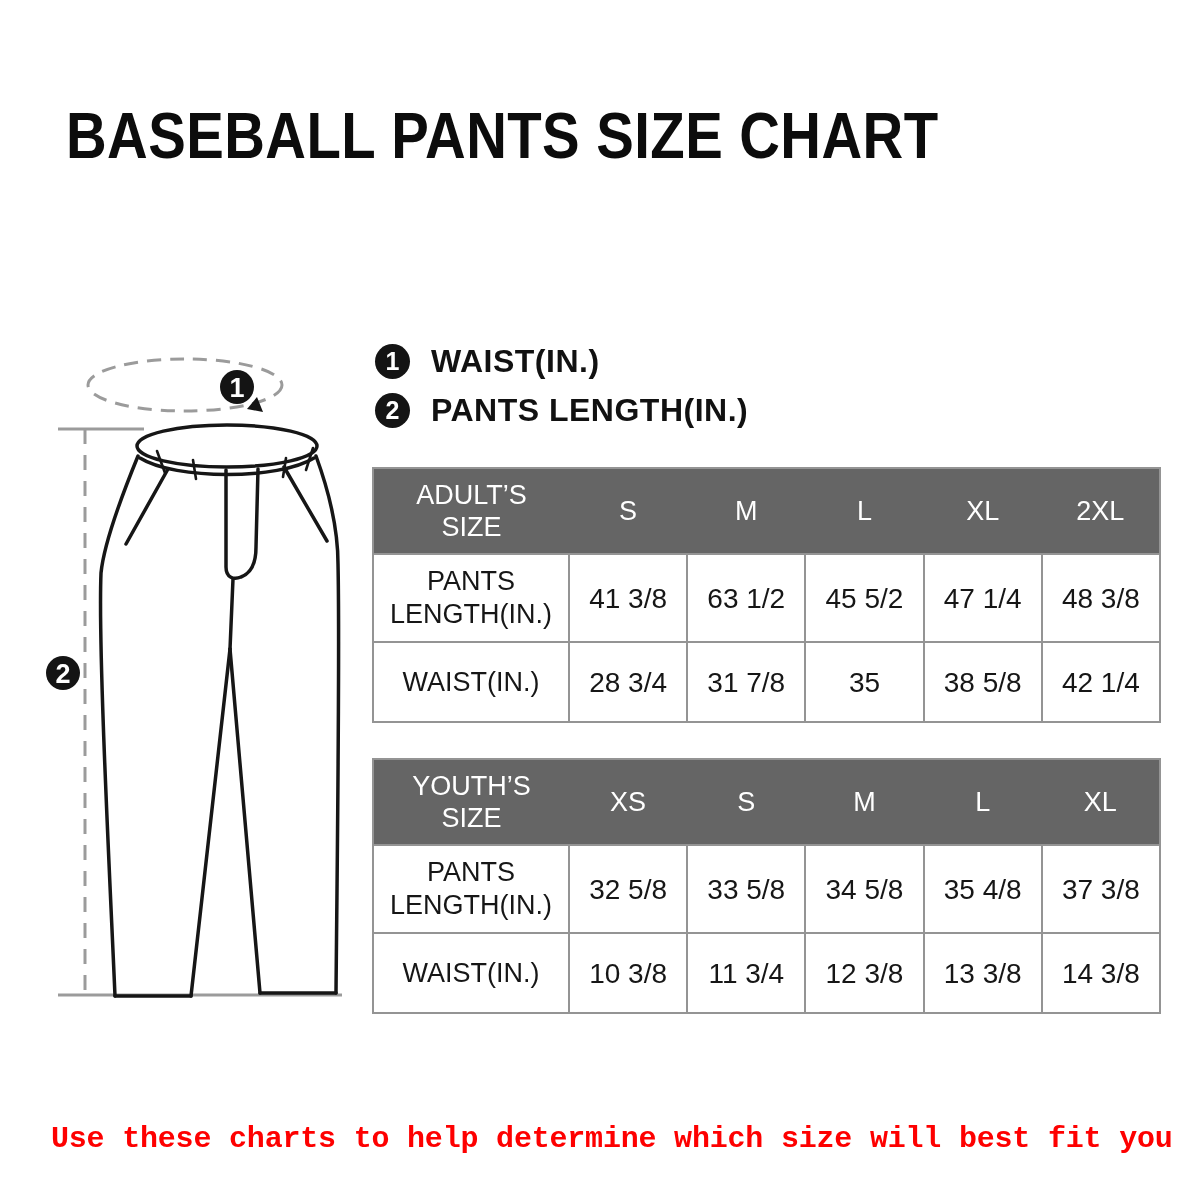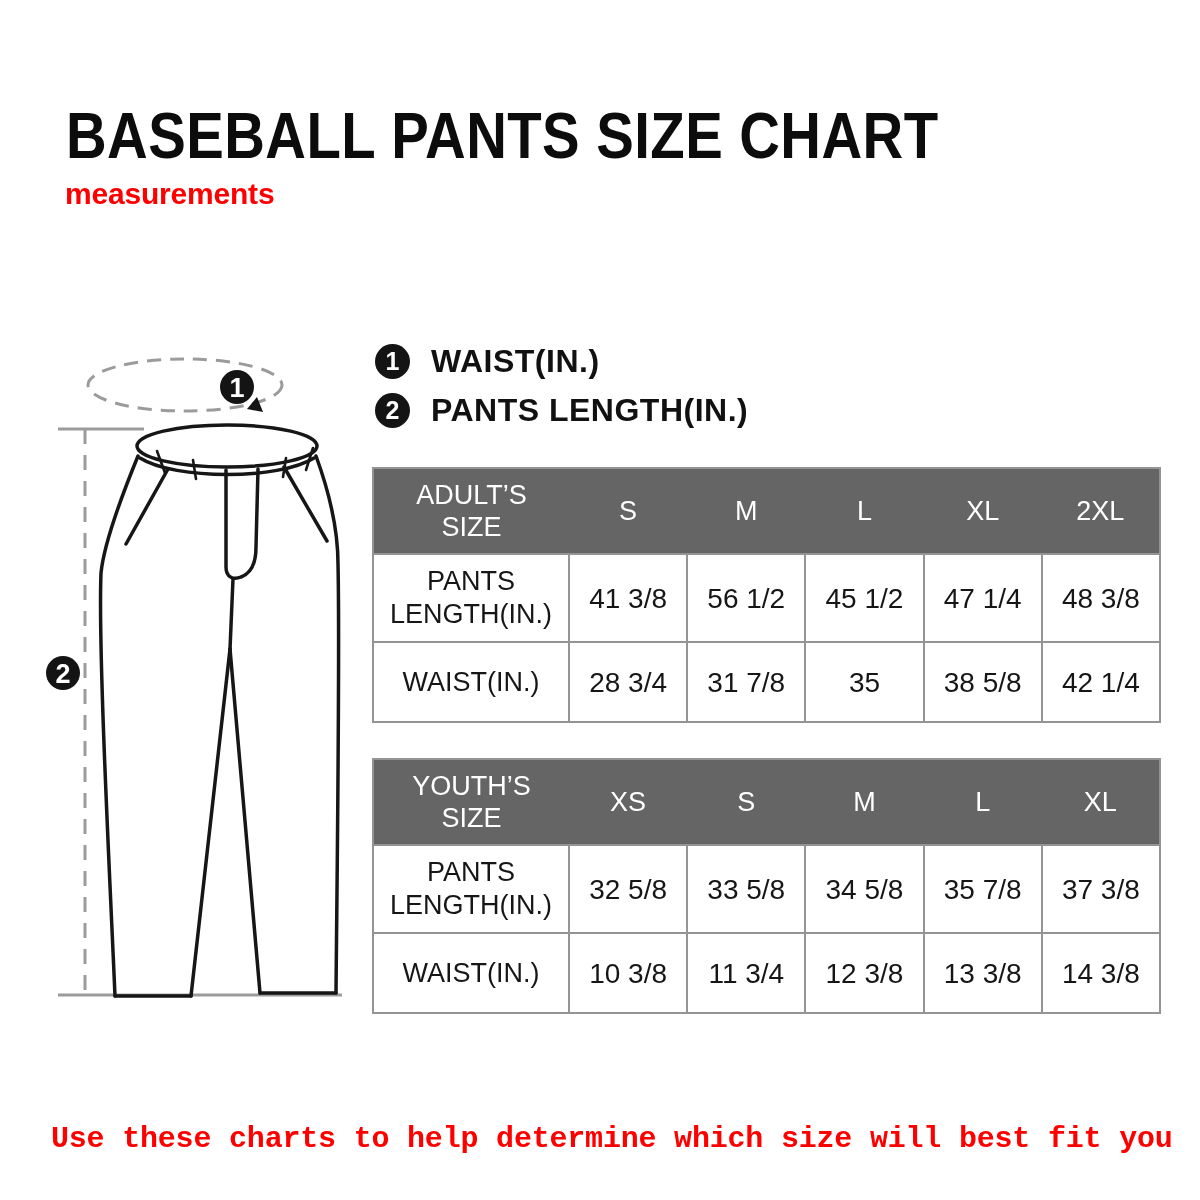--- a/index.html
+++ b/index.html
@@ -62,21 +62,20 @@
   }
   .size-table tbody th{font-size:27px;}
   .corner-col{width:196px;}
 </style>
 </head>
 <body>
 
 <h1 class="page-title">BASEBALL PANTS SIZE CHART</h1>
 
 <div class="note">
-  <div>measurements</div>
 </div>
 
 <svg class="diagram" width="340" height="670" viewBox="0 0 340 670">
   <g stroke="#9b9b9b" stroke-width="3" fill="none">
     <ellipse cx="155" cy="45" rx="97" ry="26" stroke-dasharray="14 9"></ellipse>
     <line x1="28" y1="89" x2="114" y2="89"></line>
     <line x1="55" y1="89" x2="55" y2="655" stroke-dasharray="15 11"></line>
     <line x1="28" y1="655" x2="312" y2="655"></line>
   </g>
   <g stroke="#161616" stroke-width="3.5" fill="none" stroke-linejoin="round" stroke-linecap="round">
@@ -135,22 +134,22 @@
       <th>M</th>
       <th>L</th>
       <th>XL</th>
       <th>2XL</th>
     </tr>
   </thead>
   <tbody>
     <tr class="r1">
       <th>PANTS LENGTH(IN.)</th>
       <td>41 3/8</td>
-      <td>56 1/2</td>
-      <td>45 1/2</td>
+      <td>63 1/2</td>
+      <td>45 5/2</td>
       <td>47 1/4</td>
       <td>48 3/8</td>
     </tr>
     <tr class="r2">
       <th>WAIST(IN.)</th>
       <td>28 3/4</td>
       <td>31 7/8</td>
       <td>35</td>
       <td>38 5/8</td>
       <td>42 1/4</td>
@@ -176,21 +175,21 @@
       <th>L</th>
       <th>XL</th>
     </tr>
   </thead>
   <tbody>
     <tr class="r1">
       <th>PANTS LENGTH(IN.)</th>
       <td>32 5/8</td>
       <td>33 5/8</td>
       <td>34 5/8</td>
-      <td>35 7/8</td>
+      <td>35 4/8</td>
       <td>37 3/8</td>
     </tr>
     <tr class="r2">
       <th>WAIST(IN.)</th>
       <td>10 3/8</td>
       <td>11 3/4</td>
       <td>12 3/8</td>
       <td>13 3/8</td>
       <td>14 3/8</td>
     </tr>

